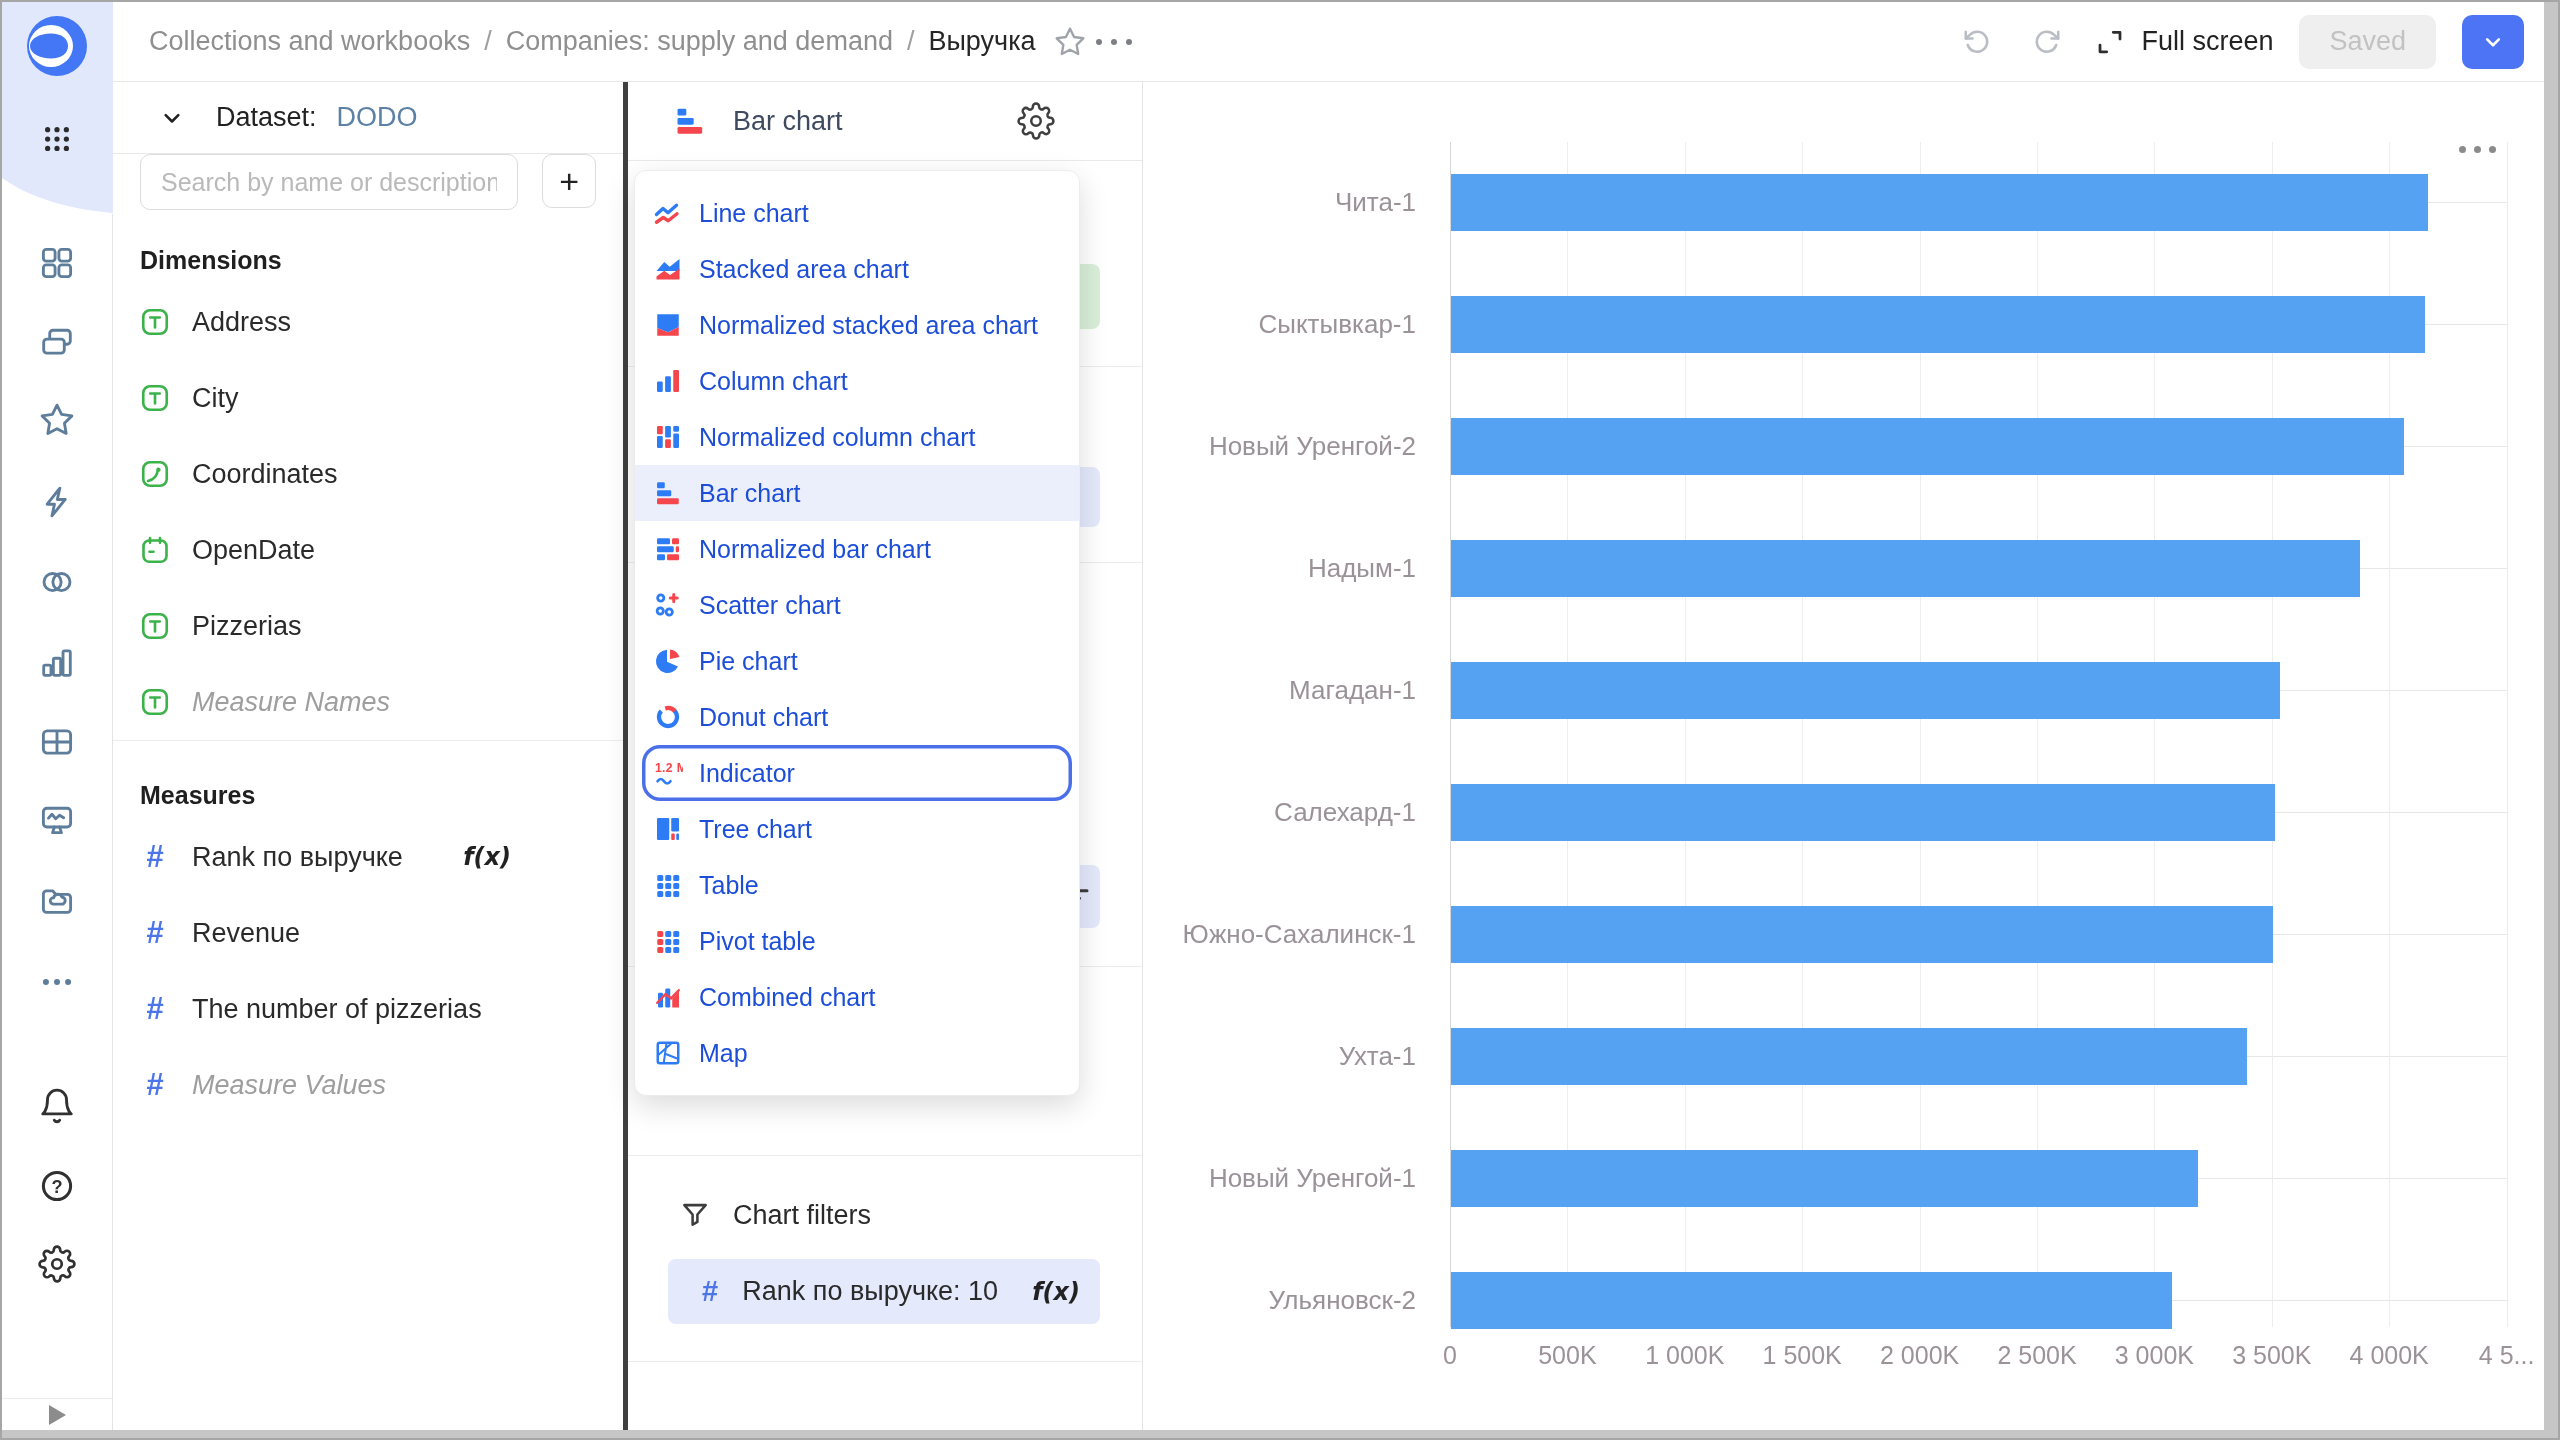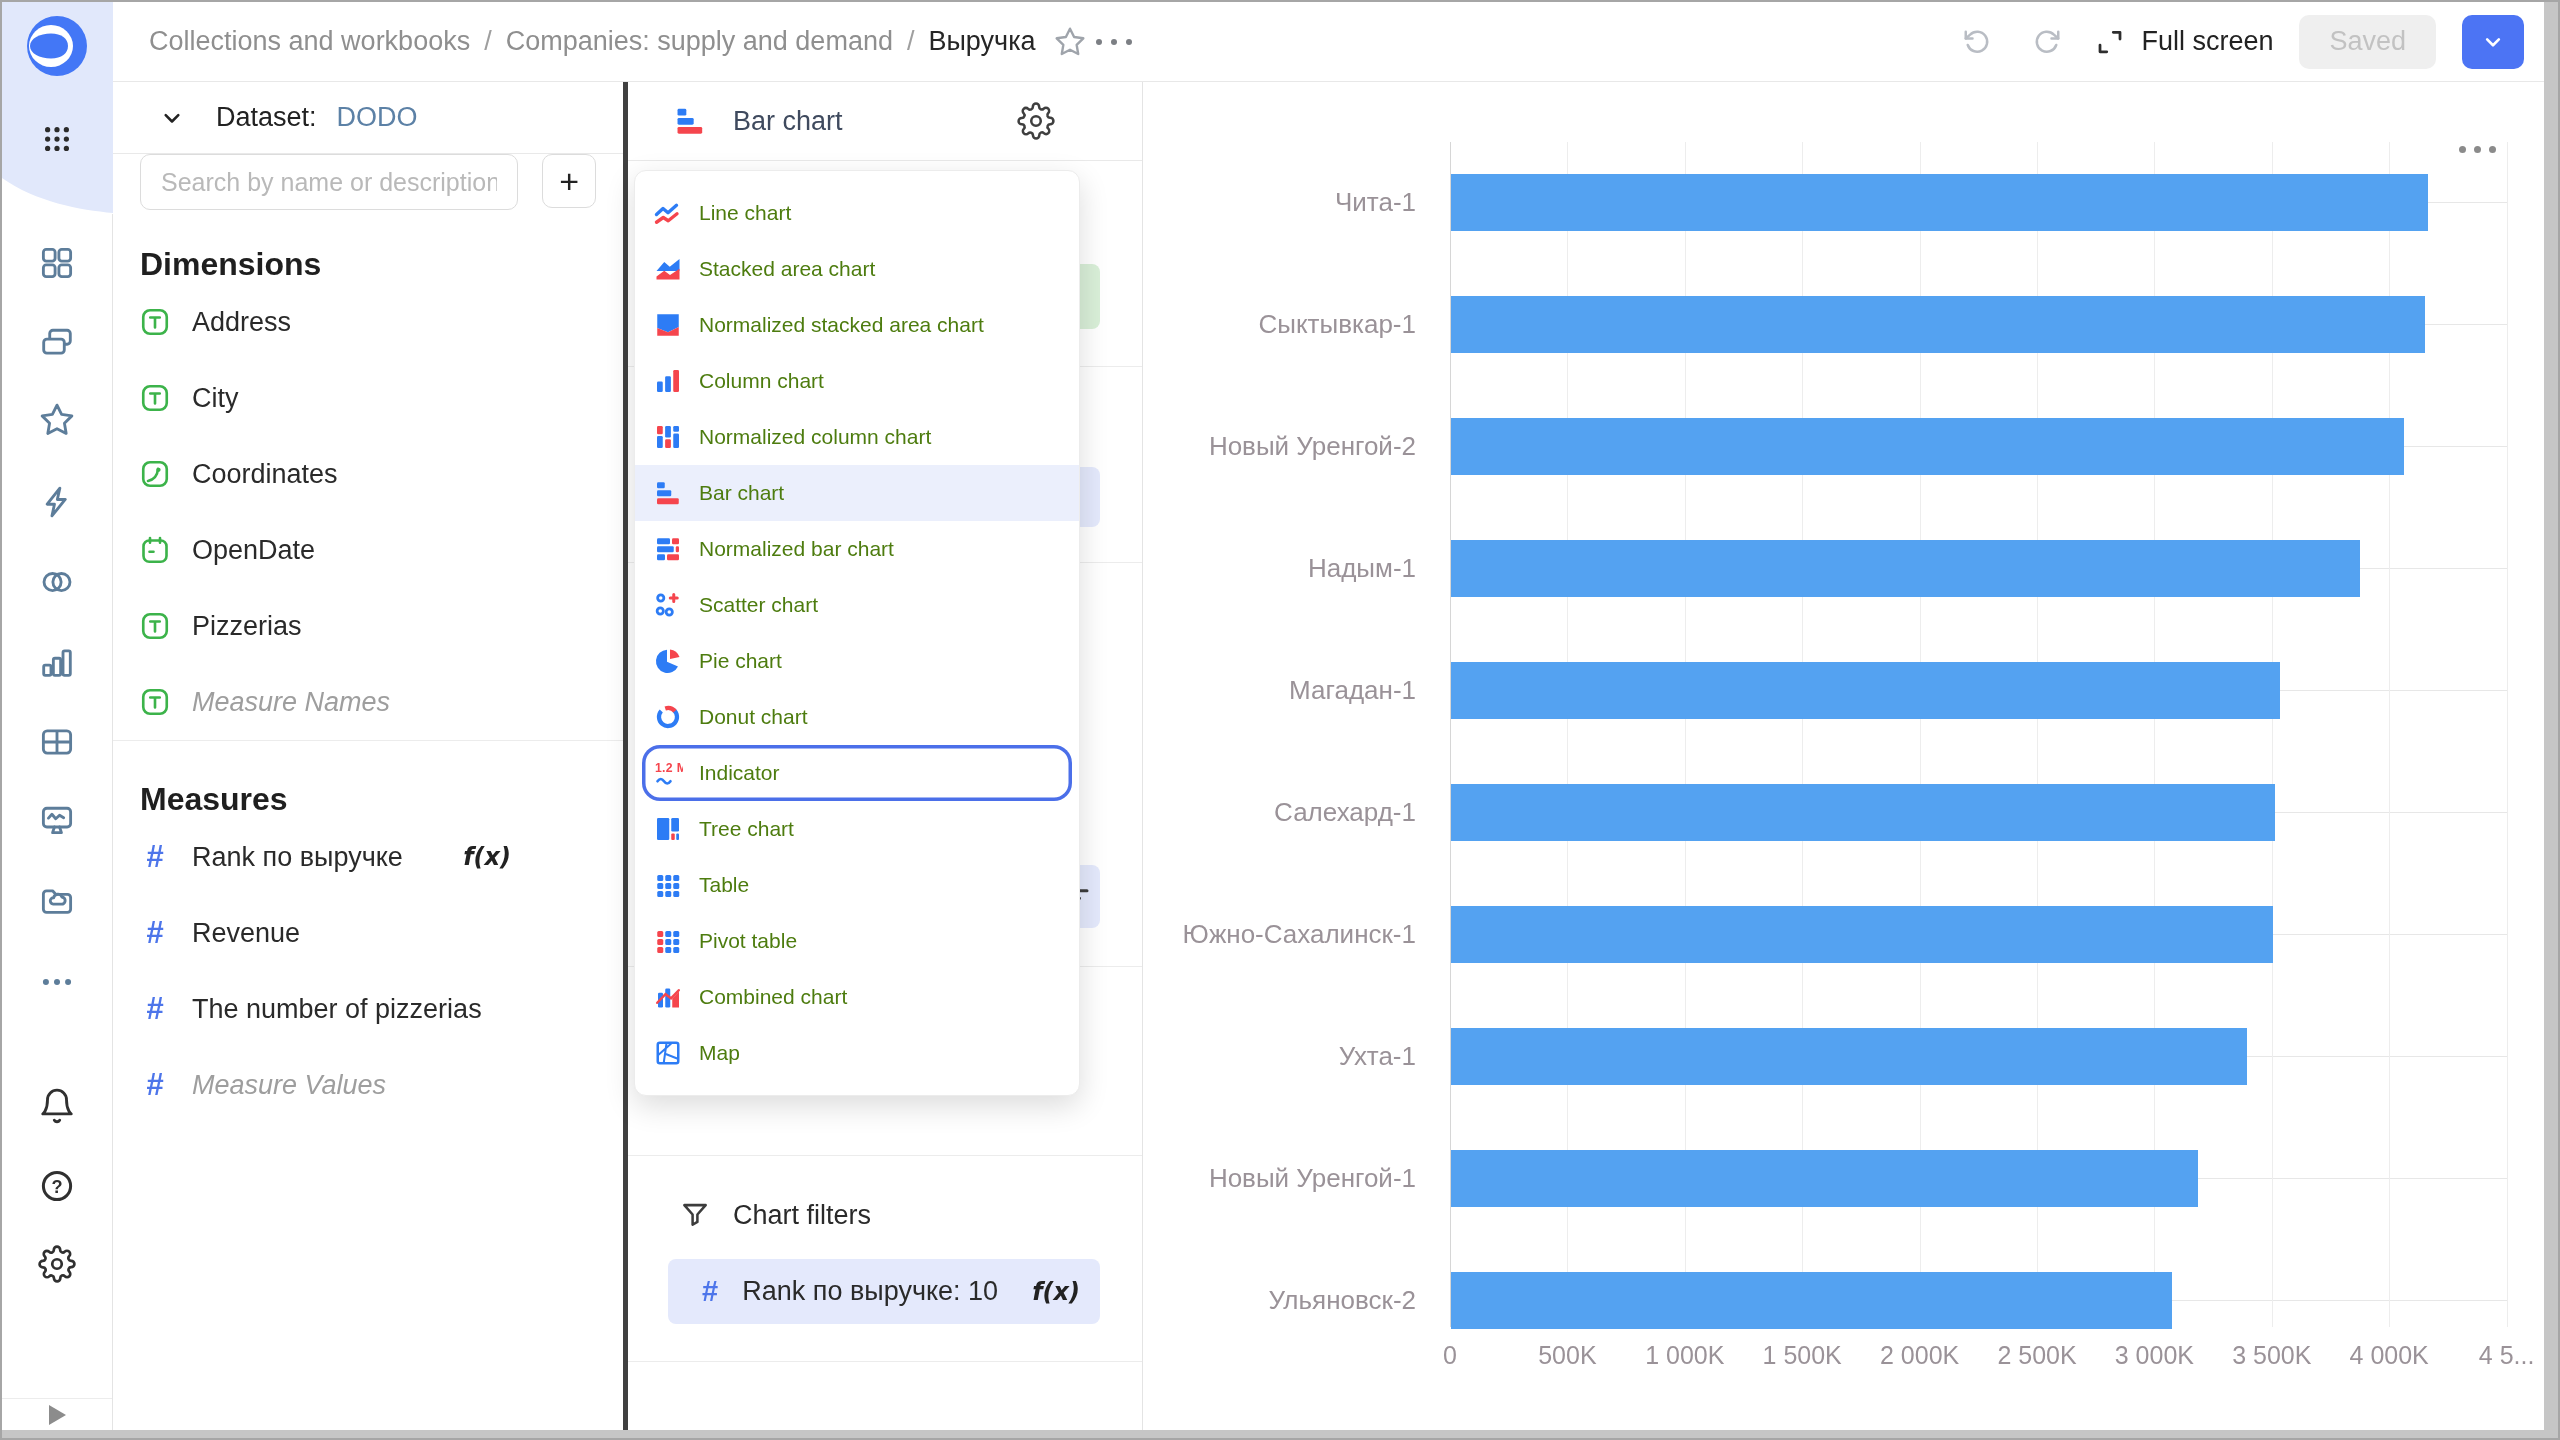--- a/index.html
+++ b/index.html
@@ -34,21 +34,21 @@
   
   .fields-panel { position:absolute; left:111px; top:80px; width:515px; height:1348px; border-right:5px solid #404040; background:#fff; }
   .ds-header { height:72px; border-bottom:1px solid #e9e9e9; display:flex; align-items:center; padding-left:45px; gap:30px; }
   .ds-label { font-size:27px; color:#222; }
   .ds-name  { font-size:27px; color:#5c81a6; cursor:pointer; }
   .fp-body { padding:0 27px; }
   .search-row { display:flex; gap:24px; }
   .search-input { width:380px; height:56px; border:1px solid #dcdcdc; border-radius:10px; font-size:25px; color:#333; padding:0 20px; outline:none; font-family:"Liberation Sans",sans-serif; }
   .search-input::placeholder { color:#b9b9b9; }
   .add-btn { width:54px; height:54px; border:1px solid #dcdcdc; border-radius:10px; background:#fff; font-size:34px; font-weight:300; color:#222; display:flex; align-items:center; justify-content:center; cursor:pointer; }
-  .sec-title { margin-top:36px; height:30px; font-size:32px; font-weight:bold; color:#1f1f1f; }
+  .sec-title { margin-top:36px; height:30px; font-size:25px; font-weight:bold; color:#1f1f1f; }
   .field-list { margin-top:8px; }
   .field-row { height:76px; display:flex; align-items:center; gap:22px; cursor:grab; }
   .field-row .icon svg { width:30px; height:30px; display:block; }
   .hash-icon { width:30px; text-align:center; font-size:31px; font-weight:bold; color:#4d75ea; }
   .field-label { font-size:27px; color:#2a2a2a; }
   .field-label.muted { color:#9e9e9e; font-style:italic; }
   .fx { margin-left:auto; margin-right:85px; font-size:24px; font-style:italic; font-weight:bold; color:#222; font-family:"DejaVu Sans", sans-serif; }
   .list-divider { height:1px; background:#ececec; margin:0 -27px; }
 
   
@@ -69,21 +69,21 @@
   .filters-title { font-size:27px; color:#2a2a2a; }
   .filter-chip { position:absolute; left:40px; top:1177px; width:432px; height:65px; background:#e4e9fc; border-radius:8px; display:flex; align-items:center; padding:0 20px 0 34px; gap:24px; cursor:pointer; }
   .filter-chip .hash-icon { font-size:29px; }
   .filter-chip-label { font-size:27px; color:#2a2a2a; white-space:nowrap; }
   .filter-chip .fx { margin:0 0 0 10px; }
 
   
   .menu { position:absolute; left:632px; top:168px; width:446px; padding:14px 0; background:#fff; border:1px solid #ececec; border-radius:12px; box-shadow:0 10px 30px rgba(0,0,0,0.14); z-index:50; }
   .menu-item { height:56px; display:flex; align-items:center; gap:16px; padding:0 18px; cursor:pointer; }
   .menu-item .icon svg { width:30px; height:30px; display:block; }
-  .menu-label { font-size:21px; color:#4d7c0f; white-space:nowrap; }
+  .menu-label { font-size:25px; color:#1d4ed8; white-space:nowrap; }
   .menu-item.selected { background:#ebeffc; }
   .menu-item.focused { margin:0 7px; padding:0 11px; border-radius:18px; box-shadow:inset 0 0 0 3.5px #4b6fe9; }
 
   
   .chart-panel { position:absolute; left:1141px; top:80px; width:1401px; height:1348px; background:#fff; overflow:hidden; }
   .hline { position:absolute; height:1px; background:#e7e7e7; }
   .vline { position:absolute; width:1px; background:#ededed; }
   .vline.axis { background:#d6d6d6; }
   .tick-label { position:absolute; width:120px; text-align:center; font-size:25px; color:#9a9298; white-space:nowrap; }
   .cat-label { position:absolute; left:0; text-align:right; font-size:26px; color:#9a9298; line-height:34px; white-space:nowrap; }

